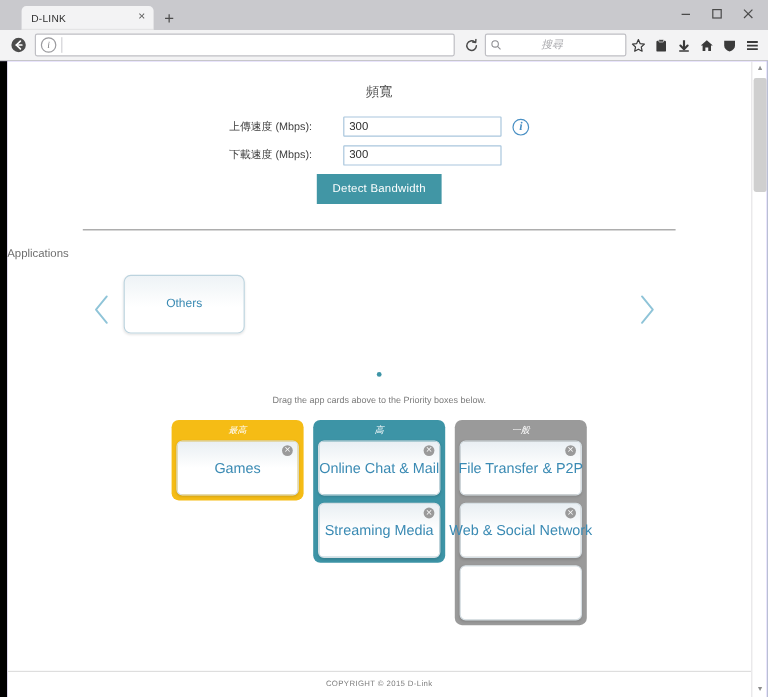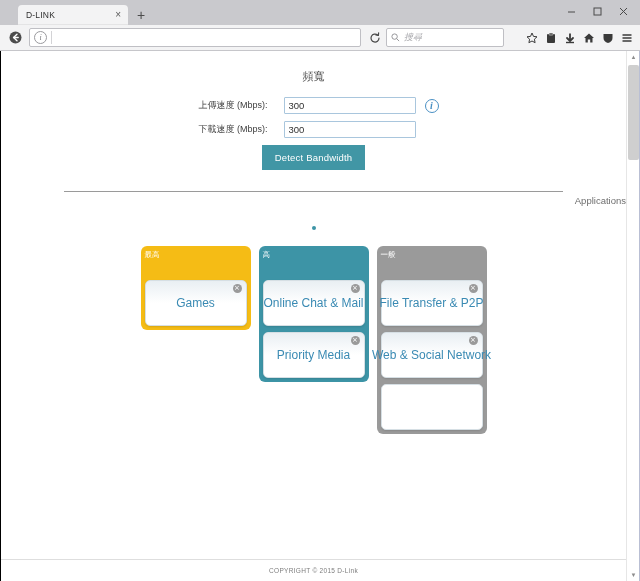--- a/index.html
+++ b/index.html
@@ -102,38 +102,39 @@
     white-space: nowrap; overflow: hidden;
     flex: 1;
   }
   .searchbox {
     width: 118px; height: 19px;
     background: #ffffff;
     border: 1px solid #bfbfc4;
     border-radius: 2px;
     display: flex; align-items: center;
     padding: 0 4px;
-    margin-right: 18px;
+    margin-right: 0;
     flex: none;
+    gap: 29px;
   }
   .search-ph { font-size: 9px; color: #a8a8ac; font-style: italic; margin-left: 4px; }
   .toolbtn {
     width: 19px; height: 22px;
     display: flex; align-items: center; justify-content: center;
     color: #3a3a3a; cursor: pointer;
   }
 
   
   .viewport {
     flex: 1;
     background: #c4b5fd;
     position: relative;
     display: flex;
     overflow: hidden;
-    border-left: 1px solid #000000;
+    border-left: 6px solid #000000;
     border-right: 1px solid #b9bfd4;
   }
   .page {
     flex: 1;
     position: relative;
     overflow: hidden;
     background: #ffffff;
   }
   
   .scrollbar {
@@ -165,21 +166,21 @@
     text-align: center;
     font-size: 11px;
     color: #4b4b4b;
     margin-bottom: 13px;
   }
   .form-row {
     display: flex; align-items: center; justify-content: center;
     margin-bottom: 7px;
   }
   .form-label {
-    width: 95px; text-align: center;
+    width: 95px; text-align: left;
     font-size: 9px; color: #3d3d3d;
     padding-right: 6px;
     white-space: nowrap;
   }
   .form-input {
     width: 132px; height: 17px;
     border: 1px solid #a9c6dd;
     background: #ffffff;
     font-size: 9.5px; color: #303030;
     padding: 0 4px;
@@ -208,22 +209,22 @@
     font-family: "Liberation Sans", sans-serif;
     letter-spacing: .2px;
   }
 
   .divider {
     margin: 21px 63px 0 63px;
     border-top: 1px solid #9a9a9a;
   }
 
   .apps-title {
-    text-align: right; font-size: 9.5px; color: #6e6e6e;
-    margin-top: 3px;
+    text-align: left; font-size: 9.5px; color: #6e6e6e;
+    margin-top: 14px;
   }
 
   .carousel {
     position: relative;
     height: 62px;
     margin-top: 12px;
   }
   .chev {
     position: absolute; top: 14px;
     width: 22px; height: 30px;
@@ -264,24 +265,26 @@
     gap: 8px;
     margin-top: 12px;
   }
   .pcol {
     width: 110px;
     border-radius: 6px;
     padding: 4px;
     align-self: flex-start;
   }
   .pcol-head {
+    text-align: center;
     font-size: 7.5px;
     color: #ffffff;
-    padding: 1px 0 21px 0;
+    padding: 1px 0 4px 0;
     line-height: 1;
+    font-style: italic;
   }
   .slot {
     position: relative;
     height: 46px;
     background: linear-gradient(180deg,#e9eff3 0%, #ffffff 50%, #ffffff 100%);
     border: 1px solid #d6dfe4;
     border-radius: 5px;
     margin-bottom: 6px;
     display: flex; align-items: center; justify-content: center;
     box-shadow: 0 1px 2px rgba(0,0,0,.12);
@@ -442,45 +445,61 @@
         </div>
 
         <div class="btn-row">
           <button class="btn-detect">Detect Bandwidth</button>
         </div>
 
         <div class="divider"></div>
 
         <div class="apps-title">Applications</div>
 
+        <div class="carousel">
+          <div class="chev chev-left">
+            <svg width="16" height="26" viewBox="0 0 16 26">
+                <path d="M12 2 L3 13 L12 24" fill="none" stroke="#8fc4d8" stroke-width="1.6" stroke-linecap="round" stroke-linejoin="round"></path>
+              </svg>
+          </div>
+          <div class="app-card">
+            <span>Others</span>
+          </div>
+          <div class="chev chev-right">
+            <svg width="16" height="26" viewBox="0 0 16 26">
+                <path d="M4 2 L13 13 L4 24" fill="none" stroke="#8fc4d8" stroke-width="1.6" stroke-linecap="round" stroke-linejoin="round"></path>
+              </svg>
+          </div>
+        </div>
 
         <div class="dots">
           <span class="dot"></span>
         </div>
 
+        <div class="drag-hint">Drag the app cards above to the Priority boxes below.</div>
 
         <div class="priority-wrap">
 
           <div class="pcol" style="background:#f5bc15">
             <div class="pcol-head">最高</div>
             <div class="slot">
               <span class="slot-close">×</span>
               <span class="slot-label">Games</span>
             </div>
           </div>
 
           <div class="pcol" style="background:#3d94a6">
             <div class="pcol-head">高</div>
             <div class="slot">
               <span class="slot-close">×</span>
               <span class="slot-label">Online Chat &amp; Mail</span>
             </div>
             <div class="slot">
               <span class="slot-close">×</span>
-              <span class="slot-label">Priority Media</span>
+              <span class="slot-label">Streaming Media</span>
             </div>
           </div>
 
           <div class="pcol" style="background:#9a9a9a">
             <div class="pcol-head">一般</div>
             <div class="slot">
               <span class="slot-close">×</span>
               <span class="slot-label">File Transfer &amp; P2P</span>
             </div>
             <div class="slot">

